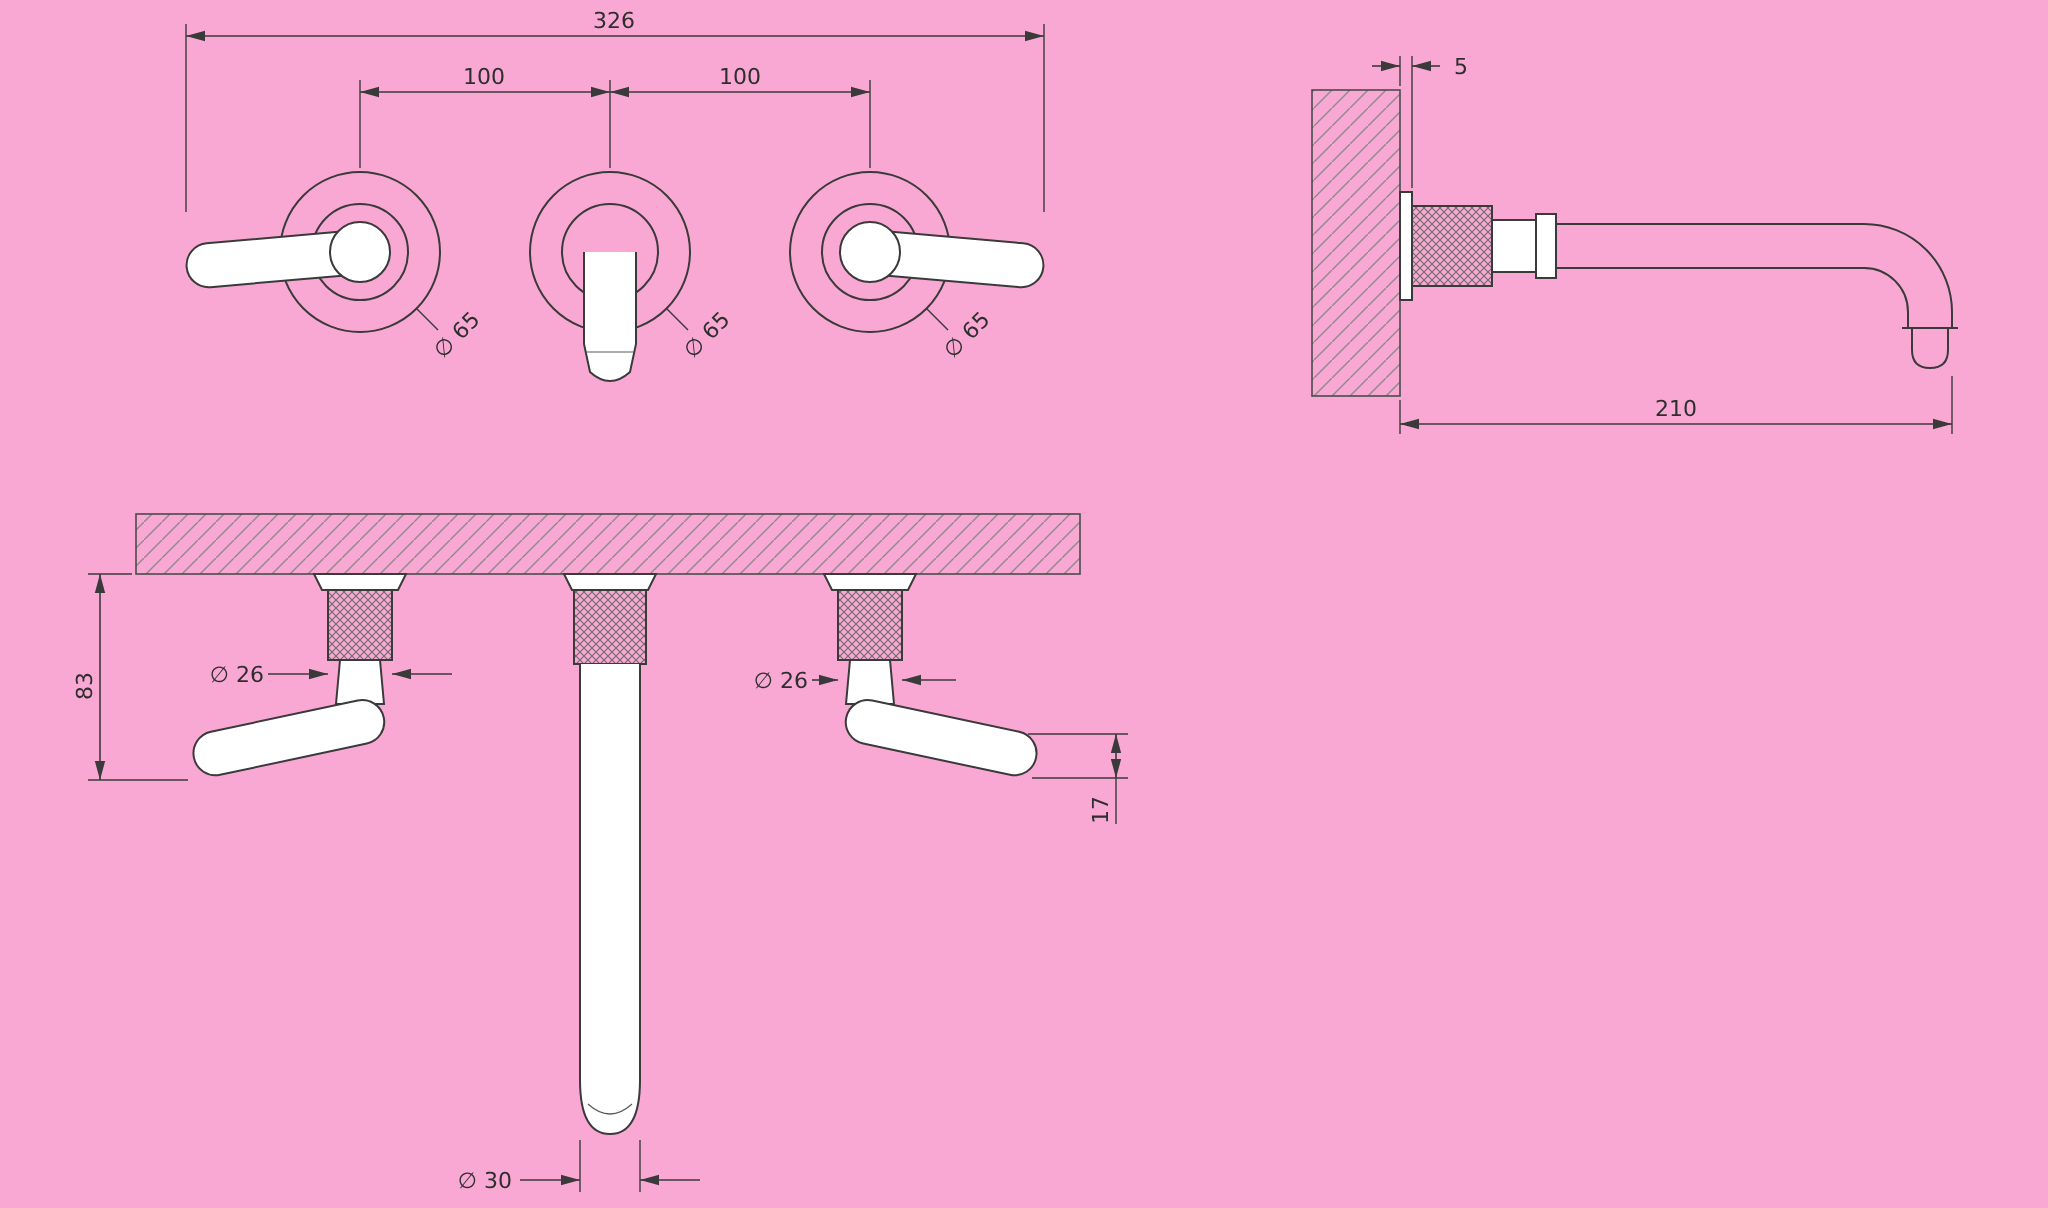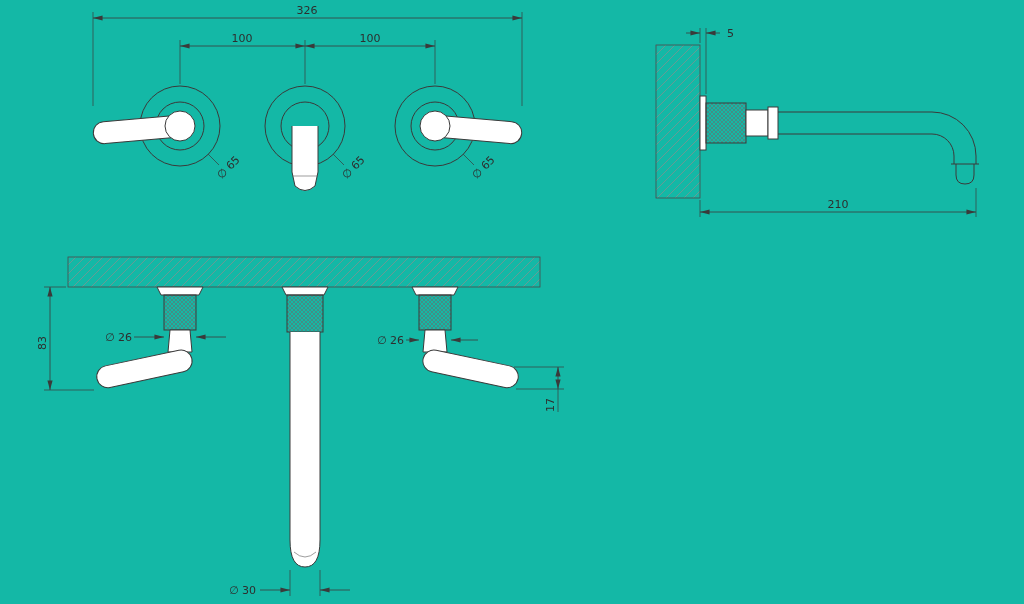--- a/index.html
+++ b/index.html
@@ -1,16 +1,16 @@
 <!DOCTYPE html>
 <html><head>
 <meta charset="utf-8">
 <style>
   html,body{margin:0;padding:0;background:#fff;}
-  .canvas{position:relative;width:1024px;height:604px;background:#14b8a6;overflow:hidden;}
+  .canvas{position:relative;width:1024px;height:604px;background:#f9a8d4;overflow:hidden;}
   svg text{font-family:"DejaVu Sans","Liberation Sans",sans-serif;font-size:11px;fill:#2e2e2e;}
   .ol{stroke:#3a3a3a;stroke-width:1;fill:none;}
   .fw{stroke:#3a3a3a;stroke-width:1;fill:#ffffff;}
   .kn{stroke:#3a3a3a;stroke-width:1;fill:url(#knurl);}
   .ht{stroke:#4a4a4a;stroke-width:.8;fill:url(#hatch);}
   .dl{stroke:#3a3a3a;stroke-width:.8;fill:none;}
   .el{stroke:#3a3a3a;stroke-width:.7;fill:none;}
   .tn{stroke:#5a5a5a;stroke-width:.6;fill:none;}
 </style>
 </head>

